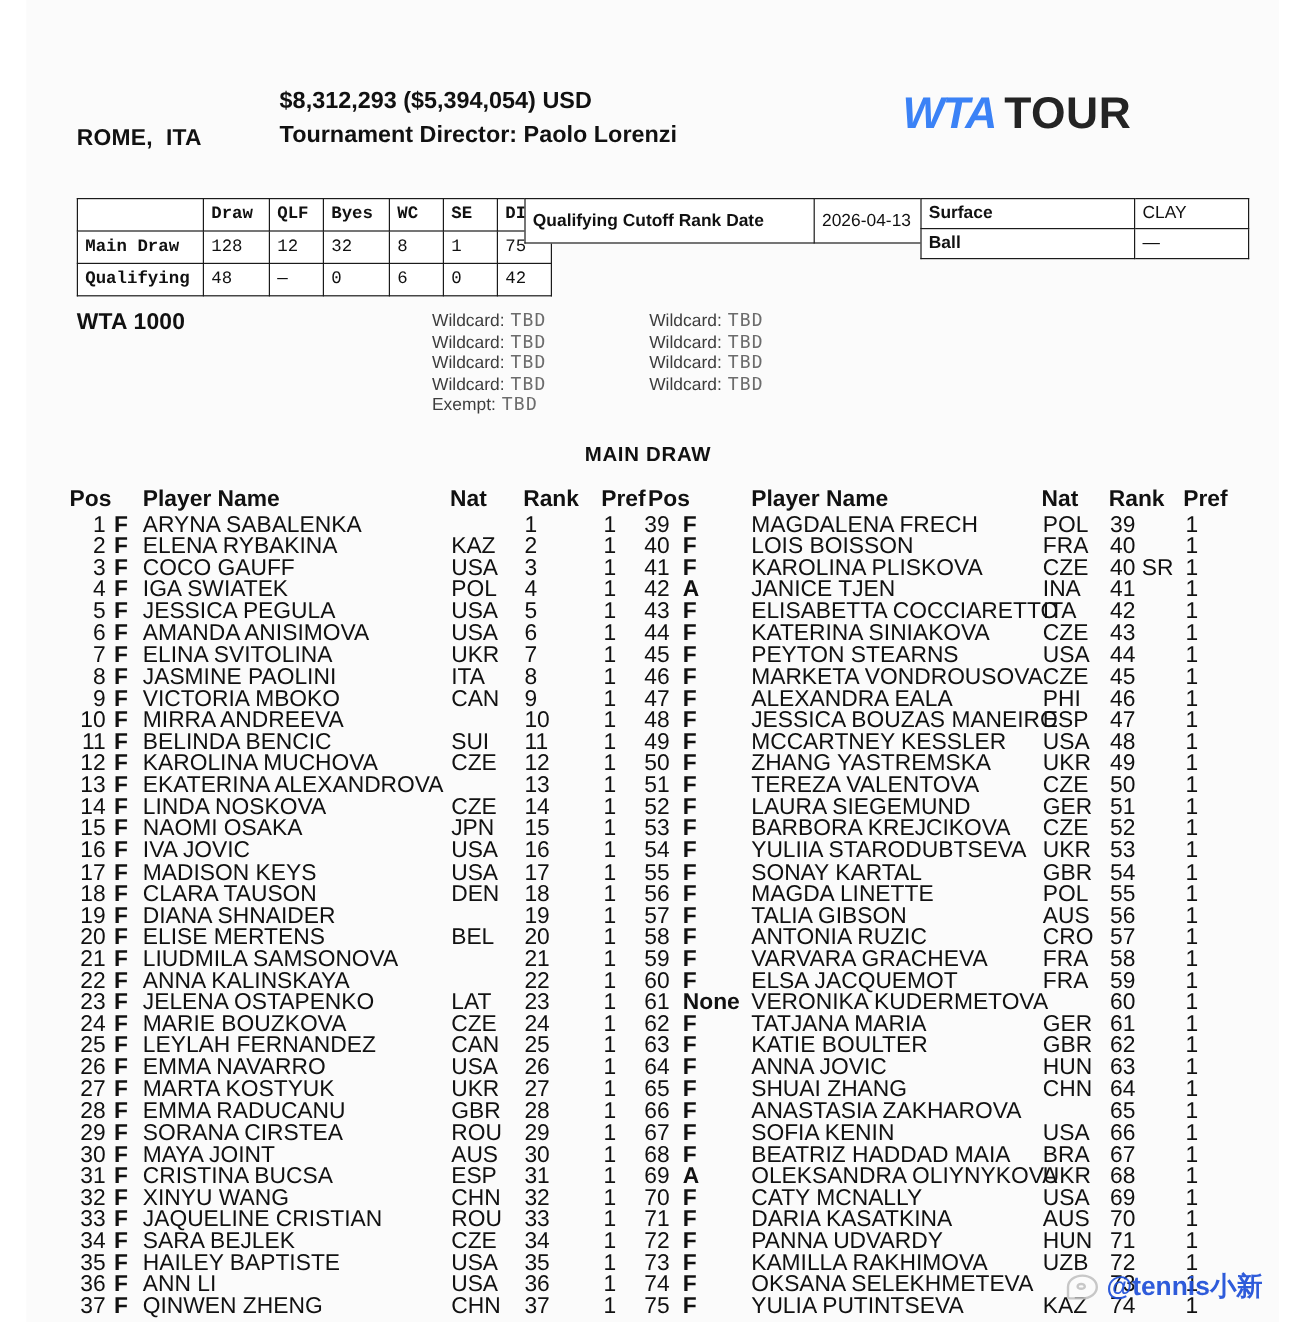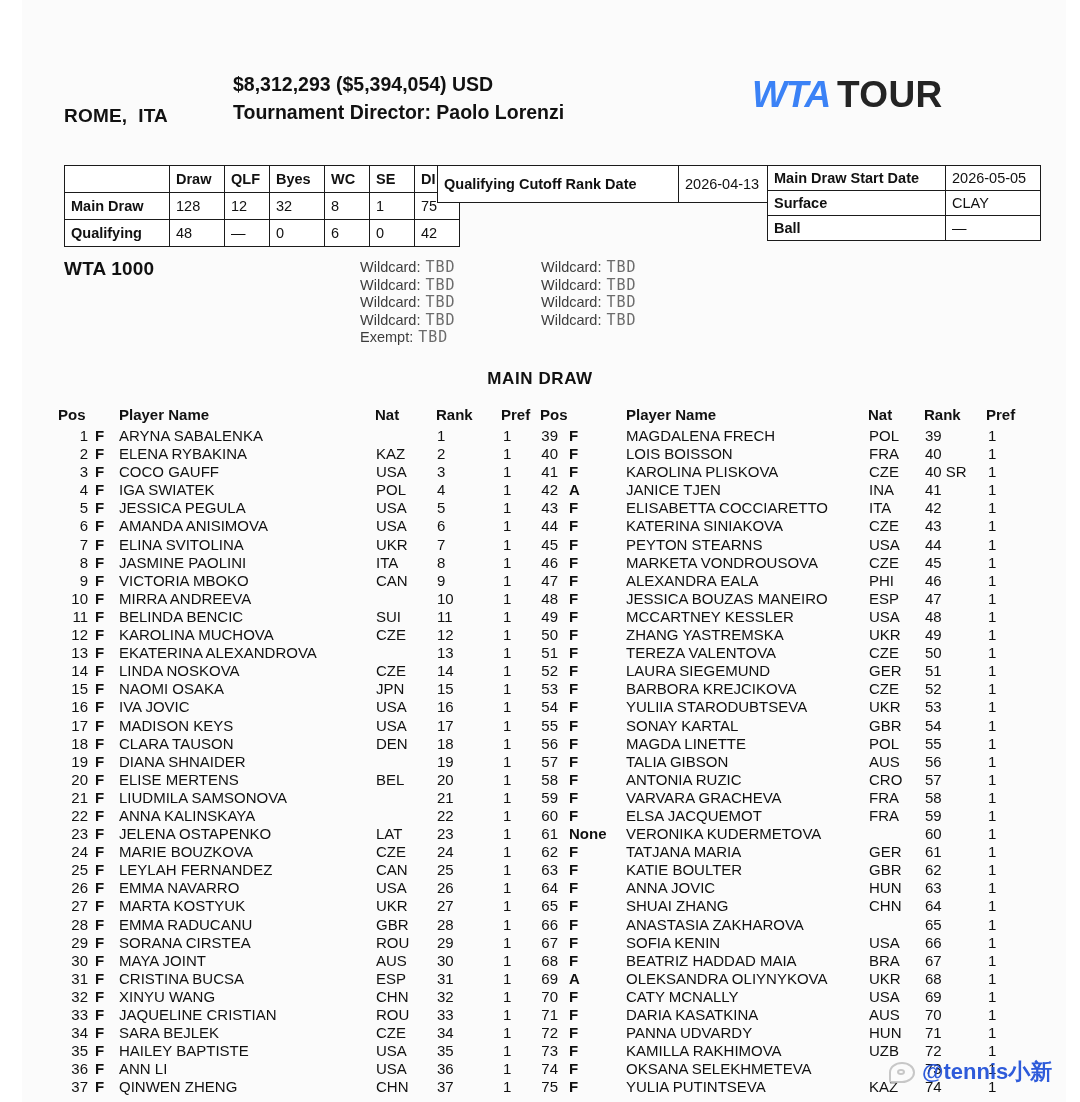--- a/index.html
+++ b/index.html
@@ -92,21 +92,21 @@
   .tbl td, .tbl th {
     border: 1.4px solid #1b1b1b;
     padding: 2px 6px;
     text-align: left;
     font-weight: normal;
     white-space: nowrap;
     line-height: 20px;
   }
   .tbl .b { font-weight: bold; }
 
-  #draw-counts { left: 64px; top: 165px; }
+  #draw-counts { left: 64px; top: 165px; font-family: Liberation Mono, monospace; }
   #draw-counts td { height: 22px; }
   #draw-counts .lbl { width: 92px; }
   #draw-counts .c  { width: 42px; }
   #draw-counts .cs { width: 32px; }
 
   #cutoff-dates { left: 437px; top: 165px; }
   #cutoff-dates td { height: 32px; }
   #cutoff-dates .lbl { width: 228px; }
   #cutoff-dates .val { width: 86px; }
 
@@ -141,21 +141,21 @@
     width: 1080px;
     text-align: center;
     font-size: 17px;
     font-weight: bold;
     letter-spacing: 0.6px;
   }
   .draw {
     position: absolute;
     left: 0; top: 406px;
     width: 1080px;
-    font-size: 15px;
+    font-size: 19px;
   }
   .draw-row {
     position: relative;
     height: 18.1px;
     white-space: nowrap;
   }
   .draw-head {
     font-weight: bold;
     height: 21px;
   }
@@ -276,24 +276,20 @@
     <tbody>
     <tr>
       <td class="b lbl">Qualifying Cutoff Rank Date</td>
       <td class="val">2026-04-13</td>
     </tr>
   </tbody>
     </table>
 
   <table class="tbl" id="event-info">
     <tbody>
-        <tr>
-      <td class="b lbl">Main Draw Start Date</td>
-      <td class="val">2026-05-05</td>
-    </tr>
     <tr>
       <td class="b lbl">Surface</td>
       <td class="val">CLAY</td>
     </tr>
     <tr>
       <td class="b lbl">Ball</td>
       <td class="val">—</td>
     </tr>
   </tbody>
     </table>

